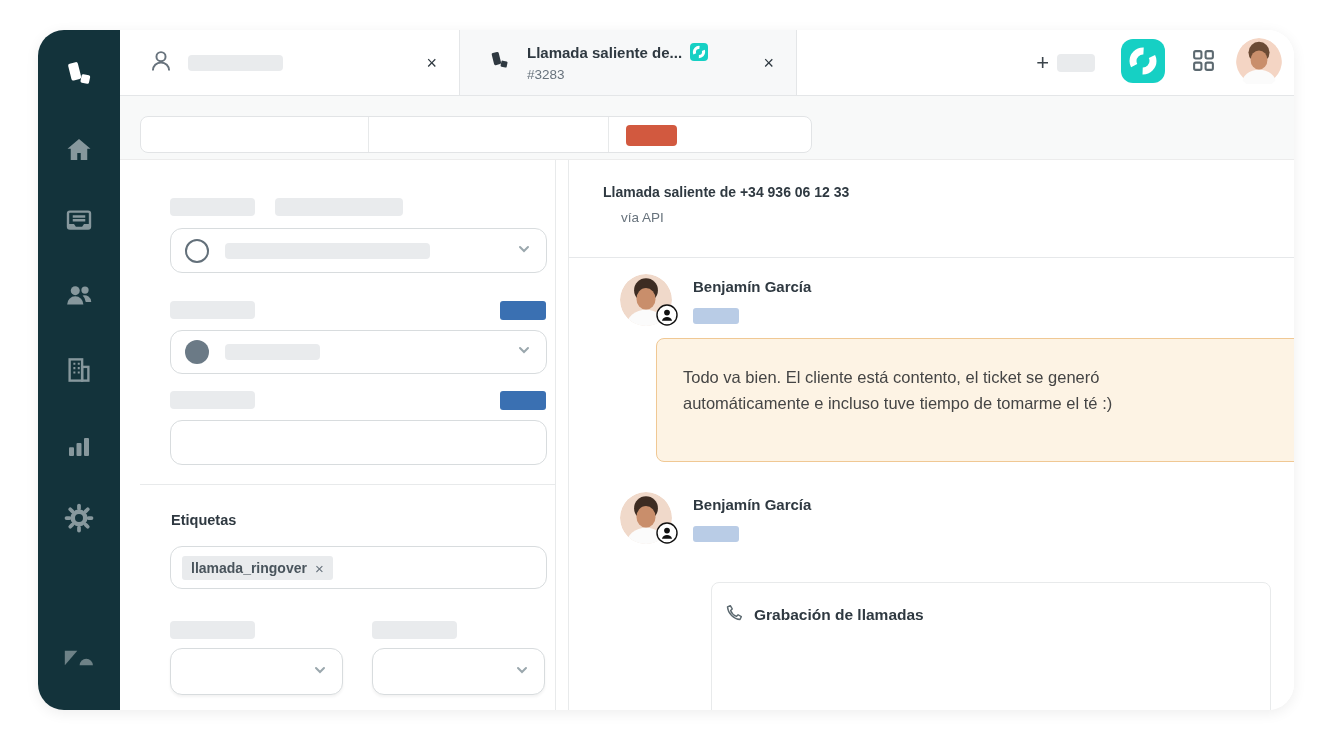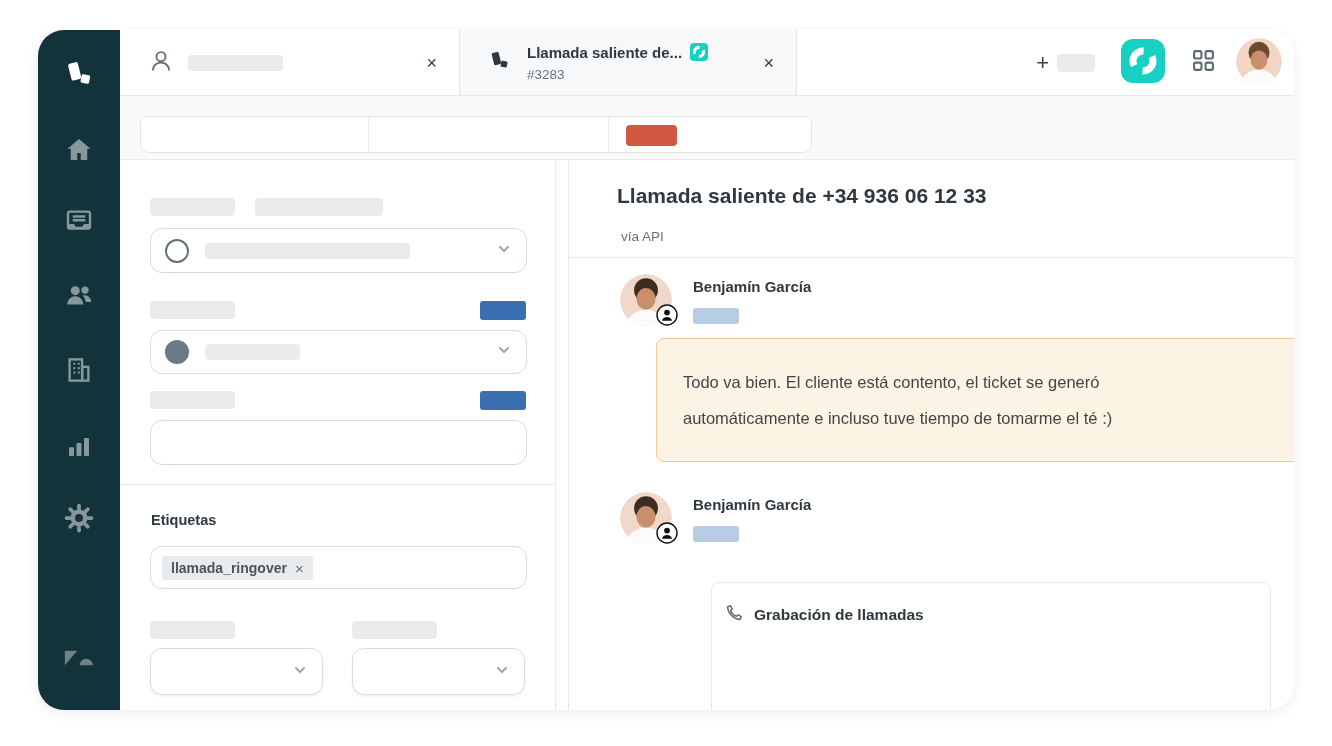--- a/index.html
+++ b/index.html
@@ -48,21 +48,21 @@
   .seg { height:100%; position:relative; }
   .seg1 { width:228px; border-right:1px solid #e7e9ea; }
   .seg2 { width:240px; border-right:1px solid #e7e9ea; }
   .seg3 { flex:1; }
   .orange-pill { position:absolute; left:17px; top:8px; width:51px; height:21px;
                  background:#D2593F; border-radius:4px; }
 
   
   .left-panel { position:absolute; left:82px; top:130px; width:436px; bottom:0; background:#fff;
                 border-right:1px solid #e8eaeb; }
-  .lp { position:absolute; }
+  .lp { position:absolute;margin-left:20px; }
   .pill { background:#e9ebed; border-radius:4px; }
   .blue-pill { background:#3A70B2; border-radius:3px; }
   .fld { border:1px solid #d8dcde; border-radius:12px; background:#fff; }
   .chev { position:absolute; right:14px; top:50%; transform:translateY(-50%); }
   .circle-outline { position:absolute; left:14px; top:50%; transform:translateY(-50%);
                     width:24px; height:24px; border:2.5px solid #63707a; border-radius:50%; }
   .circle-fill { position:absolute; left:14px; top:50%; transform:translateY(-50%);
                  width:24px; height:24px; background:#6b7a86; border-radius:50%; }
   .fld .inskel { position:absolute; left:54px; top:50%; transform:translateY(-50%); height:16px;
                  background:#e9ebed; border-radius:4px; }
@@ -71,31 +71,31 @@
   .tag-chip { position:absolute; left:11px; top:9px; display:inline-flex; align-items:center;
               background:#e9ebed; border-radius:3px; padding:4px 9px; }
   .tag-chip .t { font-size:14px; font-weight:700; color:#49545c; }
   .tag-chip .x { font-size:15px; color:#68737d; margin-left:8px; line-height:1; }
   .shadow-fld { box-shadow:0 2px 3px rgba(0,0,0,.05); }
 
   
   .convo { position:absolute; left:530px; top:130px; right:0; bottom:0; background:#fff;
            border-left:1px solid #e8eaeb; }
   .cv { position:absolute; }
-  .cv-title { left:48px; top:24px; font-size:21px; font-weight:700; color:#2f3941; }
-  .cv-via { left:52px; top:69px; font-size:13.5px; color:#68737d; }
+  .cv-title { left:34px; top:24px; font-size:14px; font-weight:700; color:#2f3941; }
+  .cv-via { left:52px; top:50px; font-size:13.5px; color:#68737d; }
   .cv-divider { left:0; right:0; top:97px; height:1px; background:#e6e8ea; }
   .msg-avatar { width:52px; height:52px; }
   .avatar-wrap { position:absolute; width:52px; height:52px; }
   .badge { position:absolute; right:-6px; bottom:-4px; }
   .msg-name { font-size:15px; font-weight:700; color:#2f3941; }
   .chip-blue { width:46px; height:16px; background:#B9CCE6; border-radius:3px; }
   .note-box { left:87px; top:178px; right:-4px; height:124px; background:#FDF3E4;
               border:1px solid #F0C894; border-radius:8px 0 0 8px; padding:25px 26px; }
-  .note-text { max-width:532px; font-size:16.5px; font-weight:500; color:#454545; line-height:36px; }
+  .note-text { max-width:532px; font-size:16.5px; font-weight:500; color:#454545; line-height:26px; }
   .rec-card { left:142px; top:422px; width:560px; height:280px; border:1px solid #e8eaeb;
               border-radius:8px; background:#fff; }
   .rec-head { position:absolute; left:12px; top:20px; display:flex; align-items:center; gap:10px; }
   .phone-icon { color:#5c6970; }
   .rec-title { font-size:15.5px; font-weight:700; color:#2f3941; }
   .player { position:absolute; left:36px; top:64px; width:495px; height:52px; background:#f1f3f4;
             border-radius:26px; display:flex; align-items:center; padding:0 20px; }
   .play-btn { color:#202124; display:flex; }
   .time { margin-left:18px; font-size:14.5px; color:#202124; white-space:nowrap; }
   .track { flex:1; height:4px; background:#636363; border-radius:2px; margin:0 20px; }

